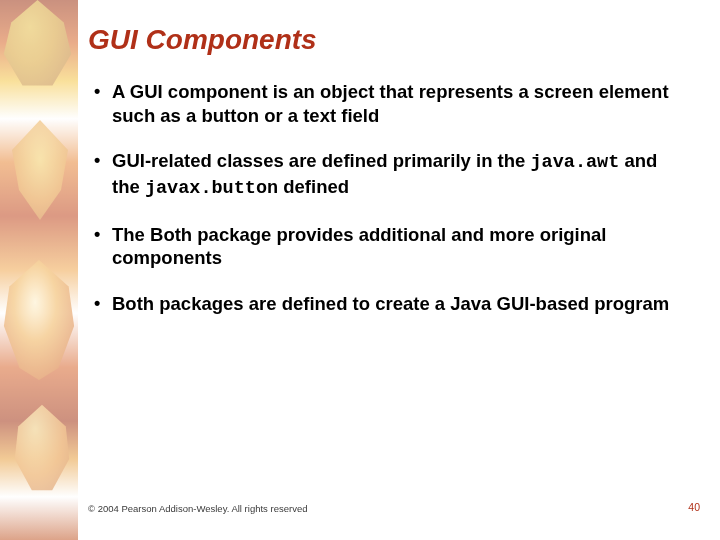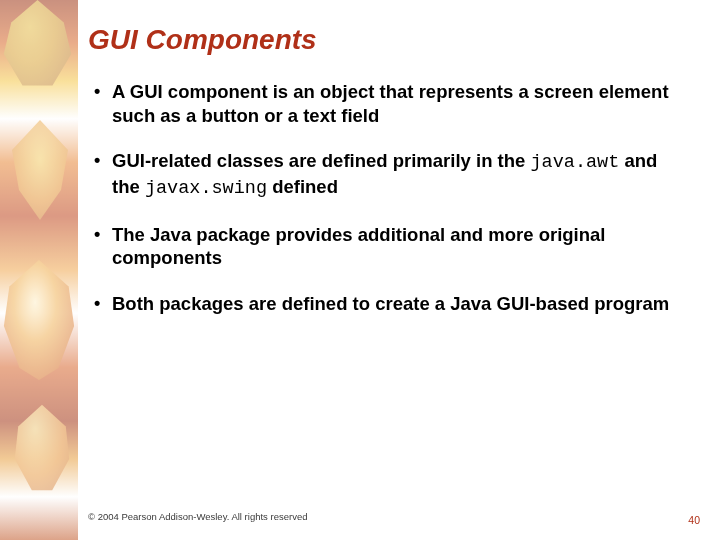--- a/index.html
+++ b/index.html
@@ -84,32 +84,32 @@
   }
   ul.bullets > li::before {
     content: "•";
     position: absolute;
     left: 6px;
     top: 0;
     font-size: 18px;
     font-weight: bold;
   }
   .em { }
-  .code { font-family: "Courier New", Courier, monospace; font-weight: normal; margin-top: 12px; }
+  .code { font-family: "Courier New", Courier, monospace; font-weight: bold; margin-top: 12px; }
   .footer {
     position: absolute;
     left: 88px;
-    bottom: 18px;
+    bottom: 26px;
     font-size: 9.5px;
     color: #3a3a3a;
   }
   .pagenum {
     position: absolute;
     right: 20px;
-    bottom: 14px;
+    bottom: 27px;
     font-size: 10.5px;
     color: #b03018;
   }
 </style>
 </head>
 <body>
 
 <div class="left-decoration">
   <div class="leaf1"></div>
   <div class="leaf2"></div>
@@ -117,24 +117,24 @@
   <div class="leaf4"></div>
 </div>
 
 <div class="content">
   <div class="title">GUI Components</div>
   <ul class="bullets">
     <li>
       <span>A </span><span class="em">GUI component</span><span> is an object that represents a screen element such as a button or a text field</span>
     </li>
     <li>
-      <span>GUI-related classes are defined primarily in the </span><span class="code">java.awt</span><span> and the </span><span class="code">javax.swing</span><span> defined</span>
+      <span>GUI-related classes are defined primarily in the </span><span class="code">java.awt</span><span> and the </span><span class="code">javax.button</span><span> defined</span>
     </li>
     <li>
-      <span>The </span><span class="em">Java</span><span> package provides additional and more original components</span>
+      <span>The </span><span class="em">Both</span><span> package provides additional and more original components</span>
     </li>
     <li>
       <span>Both packages are defined to create a Java GUI-based program</span>
     </li>
   </ul>
 </div>
 
 <div class="footer">© 2004 Pearson Addison-Wesley. All rights reserved</div>
 <div class="pagenum">40</div>
 

